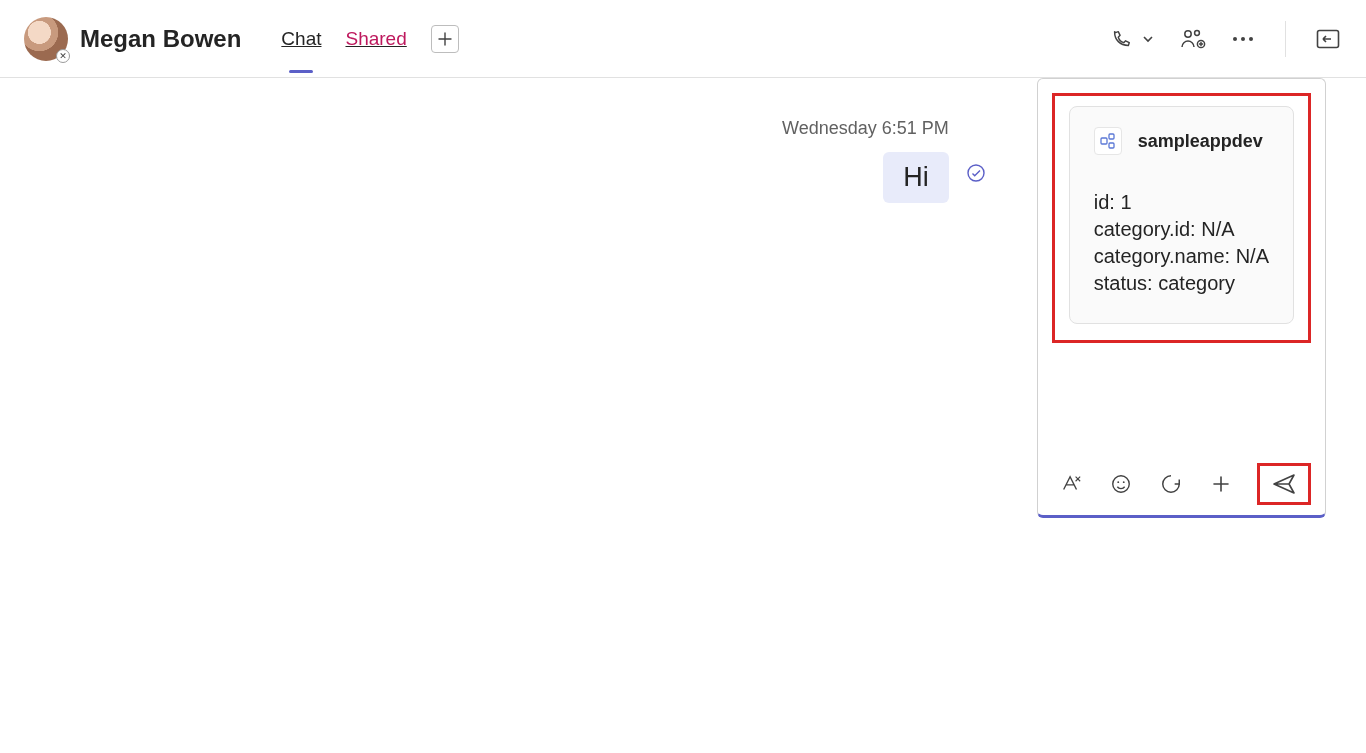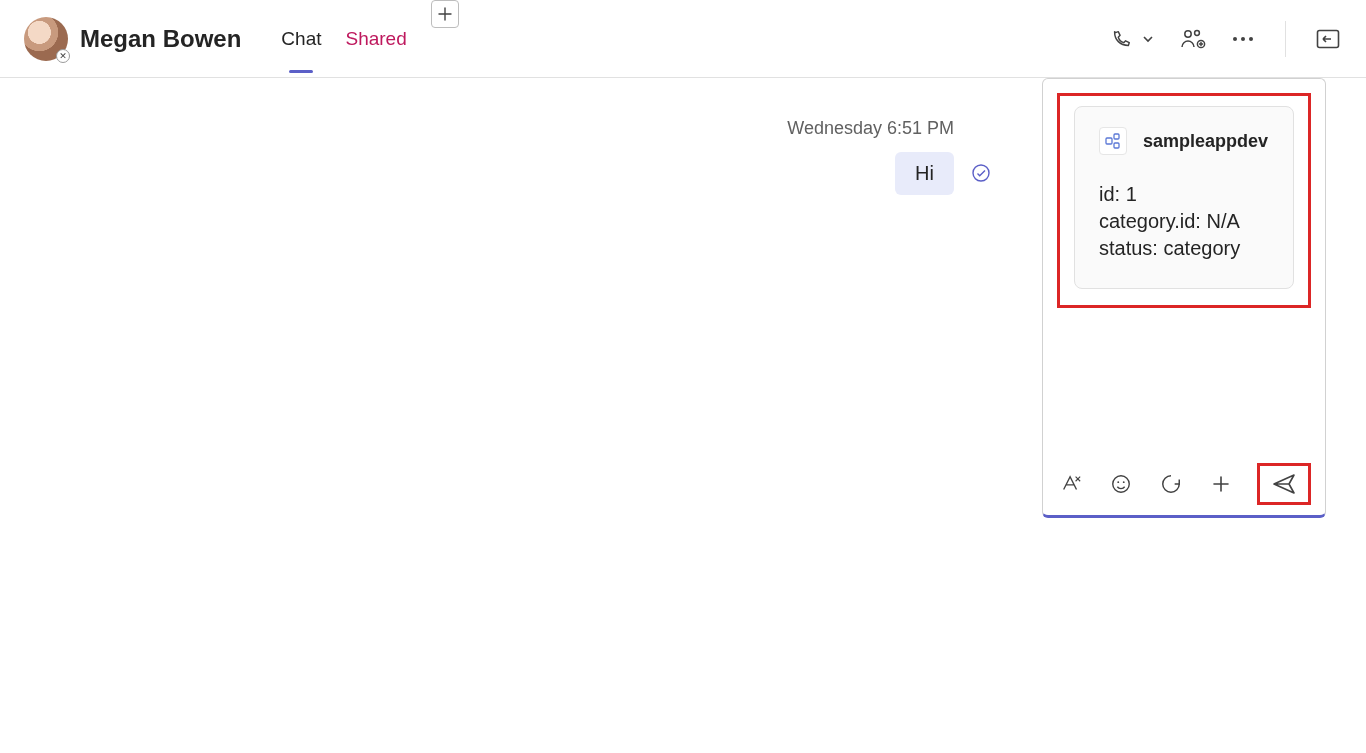--- a/index.html
+++ b/index.html
@@ -23,22 +23,23 @@
     position: absolute; right: -2px; bottom: -2px;
     width: 14px; height: 14px; border-radius: 50%;
     background: #fff; border: 1px solid #9b9b9b;
     display: flex; align-items: center; justify-content: center;
     font-size: 9px; color: #444;
   }
   .title {
     font-size: 24px; font-weight: 700; margin-left: 0;
   }
   .tabs {
-    display: flex; gap: 24px; margin-left: 28px;
+    display: flex; align-items: center; gap: 24px; margin-left: 28px;
     height: 100%;
+    text-decoration: underline;
   }
   .tab {
     font-size: 19px; color: #be185d; cursor: pointer;
     height: 100%; display: flex; align-items: center;
     position: relative;
   }
   .tab.active { color: #242424; font-weight: 400; }
   .tab.active::after {
     content: ""; position: absolute; left: 8px; right: 8px; bottom: 4px;
     height: 3px; background: #5b5fc7; border-radius: 2px;
@@ -64,21 +65,21 @@
   .messages {
     flex: 1; position: relative;
   }
   .msg-ts {
     position: absolute; top: 40px; right: 72px;
     color: #616161; font-size: 18px;
   }
   .msg-bubble {
     position: absolute; top: 74px; right: 72px;
     background: #e8ebfa; padding: 10px 20px; border-radius: 6px;
-    font-size: 20px;
+    font-size: 27px;
   }
   .msg-receipt {
     position: absolute; top: 86px; right: 36px;
     width: 18px; height: 18px; color: #5b5fc7;
   }
 
   
   .compose-wrap { padding-bottom: 34px; }
   .compose {
     border: 1px solid #d1d1d1;
@@ -94,21 +95,21 @@
     padding: 10px 14px 16px 14px;
     max-width: 720px;
   }
   .card {
     background: #fafafa;
     border: 1px solid #e1e1e1;
     border-radius: 8px;
     padding: 20px 24px 24px 24px;
   }
   .card-head {
-    display: flex; align-items: center; gap: 16px; margin-bottom: 28px;
+    display: flex; align-items: center; gap: 16px; margin-bottom: 36px;
   }
   .app-icon {
     width: 28px; height: 28px; background: #fff; border: 1px solid #e6e6e6;
     border-radius: 4px; display: flex; align-items: center; justify-content: center;
   }
   .app-name { font-size: 18px; font-weight: 600; color: #242424; }
   .card-line { font-size: 20px; color: #242424; margin: 4px 0; }
 
   .spacer-grow { flex: 1; }
   .compose-toolbar {
@@ -210,20 +211,21 @@
               <svg width="16" height="16" viewBox="0 0 16 16" fill="none">
                   <rect x="1" y="5" width="6" height="6" rx="1" stroke="#5b78d6" stroke-width="1.3"></rect>
                   <rect x="9" y="1" width="5" height="5" rx="1" stroke="#5b78d6" stroke-width="1.3"></rect>
                   <rect x="9" y="10" width="5" height="5" rx="1" stroke="#5b78d6" stroke-width="1.3"></rect>
                 </svg>
             </div>
             <div class="app-name">sampleappdev</div>
           </div>
           <div class="card-line">id: 1</div>
           <div class="card-line">category.id: N/A</div>
+          <div class="card-line">category.name: N/A</div>
           <div class="card-line">status: category</div>
         </div>
       </div>
 
       <div class="spacer-grow"></div>
 
       <div class="compose-toolbar">
         <div class="cicon">
           <svg width="22" height="22" viewBox="0 0 24 24" fill="none" stroke="#424242" stroke-width="1.5">
               <path d="M4 18L11 4l7 14M6.5 13h9"></path>

